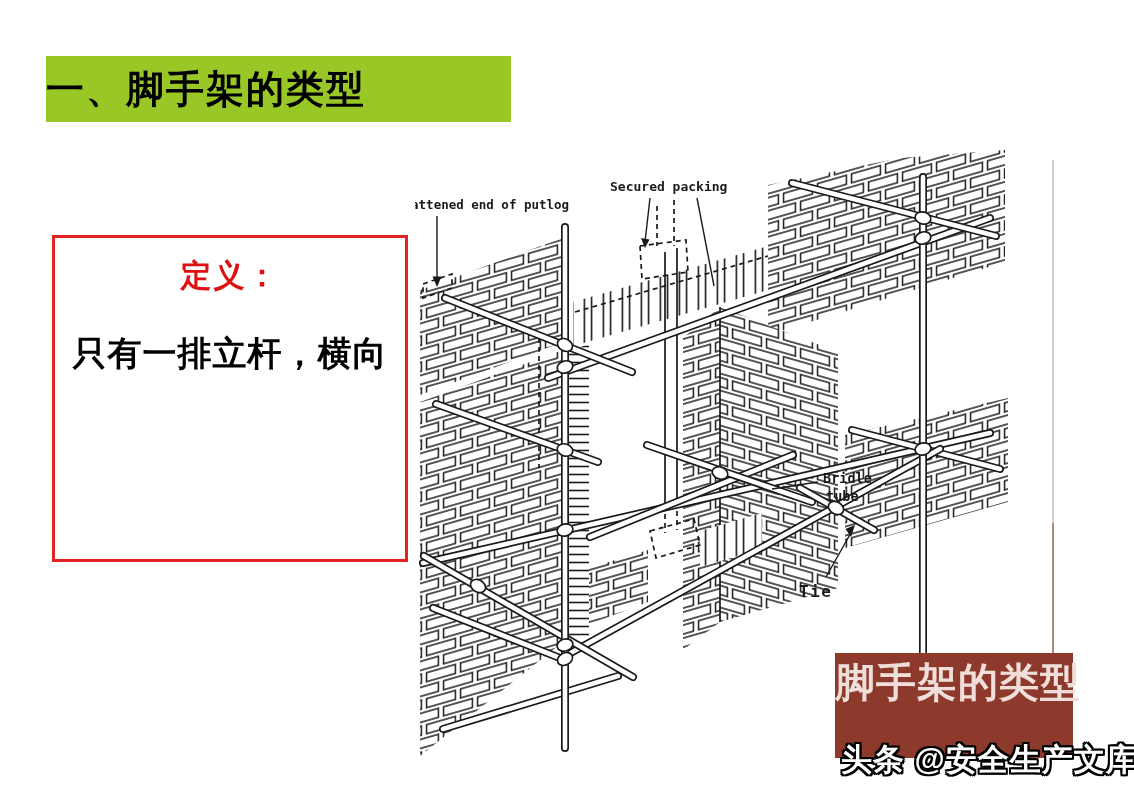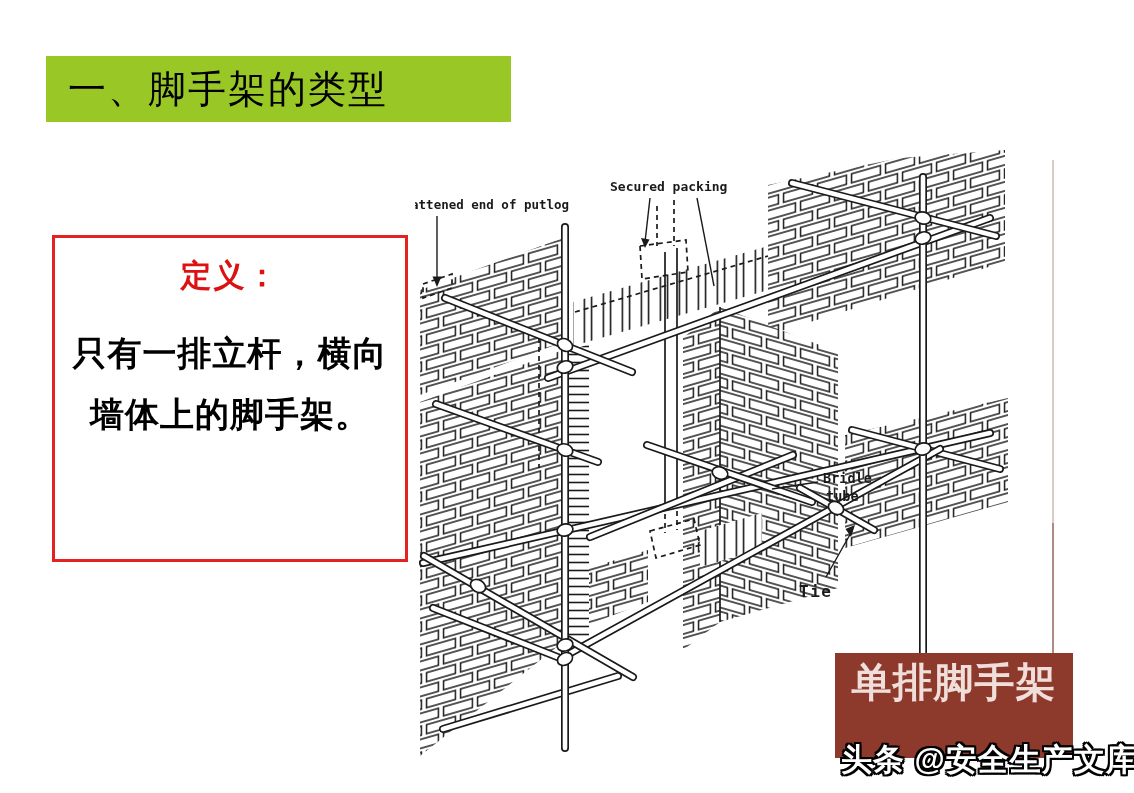--- a/index.html
+++ b/index.html
@@ -5,21 +5,21 @@
   html,body{margin:0;padding:0;background:#e8e8e8;}
   .slide{
     position:relative;width:1134px;height:793px;background:#ffffff;
     overflow:hidden;font-family:"Liberation Sans","DejaVu Sans",sans-serif;
   }
   .title-bar{
     position:absolute;left:46px;top:56px;width:465px;height:66px;
     background:#99C726;display:flex;align-items:center;
   }
   .title-bar .title-text{
-    margin-left:22px;font-size:38px;font-weight:normal;color:#000;
+    font-size:38px;font-weight:bold;color:#000;
     letter-spacing:2px;white-space:nowrap;
   }
   .def-box{
     position:absolute;left:52px;top:235px;width:356px;height:327px;
     box-sizing:border-box;border:3px solid #E52222;background:#fff;
     text-align:center;
   }
   .def-heading{
     margin-top:17px;font-size:31px;font-weight:bold;color:#DD1111;
     letter-spacing:2px;
@@ -59,21 +59,20 @@
 <div class="slide">
 
   <div class="title-bar">
     <div class="title-text">一、脚手架的类型</div>
   </div>
 
   <div class="def-box">
     <div class="def-heading">定义：</div>
     <div class="def-body">
       <div>只有一排立杆，横向</div>
-      <div>墙体上的脚手架。</div>
     </div>
   </div>
 
   <svg class="diagram" viewBox="415 148 650 645" xmlns="http://www.w3.org/2000/svg">
     <defs>
       <pattern id="bk" width="34" height="26" patternUnits="userSpaceOnUse" patternTransform="skewY(-16)">
         <rect width="34" height="26" fill="#ffffff"></rect>
         <rect x="1.5" y="2" width="29" height="9" fill="#ffffff" stroke="#1a1a1a" stroke-width="1.5"></rect>
         <rect x="-15.5" y="15" width="29" height="9" fill="#ffffff" stroke="#1a1a1a" stroke-width="1.5"></rect>
         <rect x="18.5" y="15" width="29" height="9" fill="#ffffff" stroke="#1a1a1a" stroke-width="1.5"></rect>
@@ -197,18 +196,18 @@
     <text x="610" y="191" font-size="13" class="dlabel">Secured packing</text>
     <text x="823" y="483" font-size="13.5" class="dlabel">Bridle</text>
     <text x="826" y="501" font-size="13.5" class="dlabel">tube</text>
     <text x="799" y="597" font-size="16" letter-spacing="1.5" class="dlabel">Tie</text>
   </svg>
 
   <div class="accent-line-upper"></div>
   <div class="accent-line-lower"></div>
 
   <div class="caption-box">
-    <div>单排脚手架</div>
+    <div>脚手架的类型</div>
   </div>
 
   <div class="watermark">头条 @安全生产文库</div>
 
 </div>
 
 </body></html>

